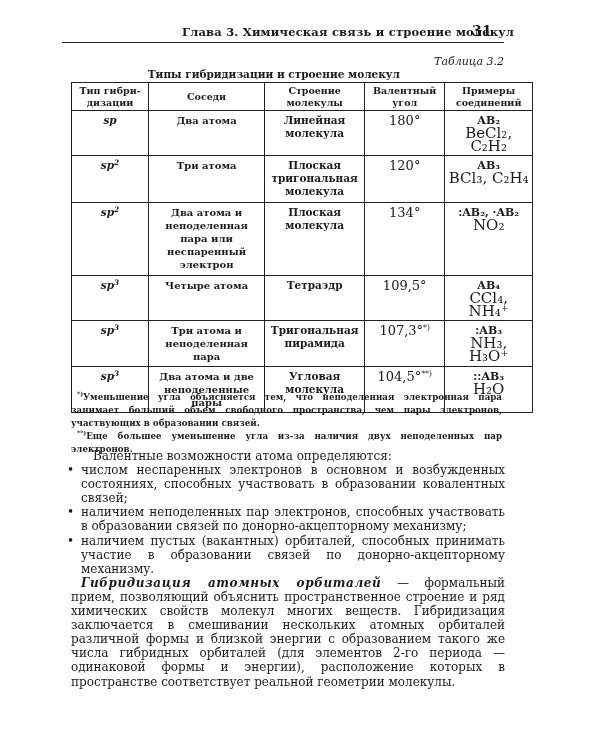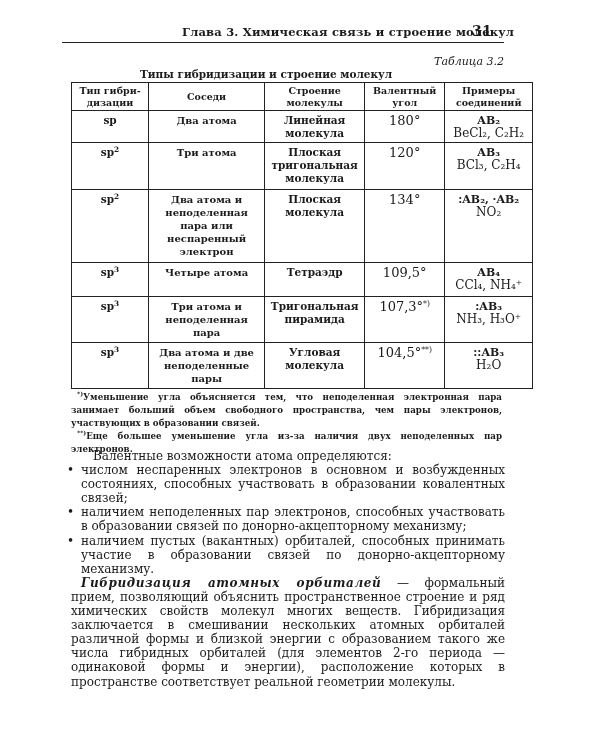--- a/index.html
+++ b/index.html
@@ -9,35 +9,35 @@
   }
   .page { position:absolute; left:0; top:0; width:600px; height:750px; }
   .running-head {
     position:absolute; left:182px; top:25px; width:322px; font-size:11.5px; font-weight:bold;
     white-space:nowrap; letter-spacing:0.2px;
   }
   .running-head .title { position:absolute; left:0; top:0; width:270px; text-align:right; }
   .running-head .pnum { position:absolute; right:12px; top:-2px; font-size:14px; }
   .head-rule { position:absolute; left:62px; top:42px; width:442px; height:0; border-top:1.6px solid #222; }
   .table-label { position:absolute; right:96px; top:55px; font-style:italic; font-size:11px; }
-  .table-title { position:absolute; left:140px; top:68px; width:260px; text-align:left; font-weight:bold; font-size:10.5px; white-space:nowrap; }
+  .table-title { position:absolute; left:140px; top:68px; width:260px; text-align:right; font-weight:bold; font-size:10.5px; white-space:nowrap; }
 
   table.hyb {
     position:absolute; left:71px; top:82px; width:462px; border-collapse:collapse;
     font-size:10.5px; line-height:13px;
   }
   table.hyb td, table.hyb th { border:1.4px solid #222; text-align:center; vertical-align:top; padding:3px 3px 2px 3px; }
   table.hyb th { font-weight:bold; font-size:9.5px; line-height:11.5px; padding:2px 2px; vertical-align:middle; }
   .c0 { width:66px; } .c1 { width:103px; } .c2 { width:85px; } .c3 { width:69px; } .c4 { width:76px;margin-top:20px; }
-  .hyb-type { font-weight:bold; }
+  .hyb-type { font-style:italic; font-weight:bold; }
   .neigh { font-weight:bold; font-size:10px; }
   .struct { font-size:10.5px; font-weight:bold;margin-top:40px; }
   .angle { font-size:13px; }
   .ex-formula { font-weight:bold; font-size:11px; }
-  .ex-compounds { font-size:12px; }
+  .ex-compounds { font-size:15px; }
   sub, sup { font-size:70%; line-height:0; }
   .angle sup { font-size:60%; }
 
   .footnotes { position:absolute; left:71px; top:391px; width:431px; font-size:8.7px; line-height:13px; font-weight:bold; text-align:justify; }
   .footnotes p { margin:0; }
   .footnotes .fn1 { text-indent:6px; }
   .footnotes .fn2 { text-indent:6px; }
 
   .body-text { position:absolute; left:71px; top:449px; width:434px; font-size:12px; line-height:14.1px; }
   .body-text p { margin:0; text-align:justify; }

